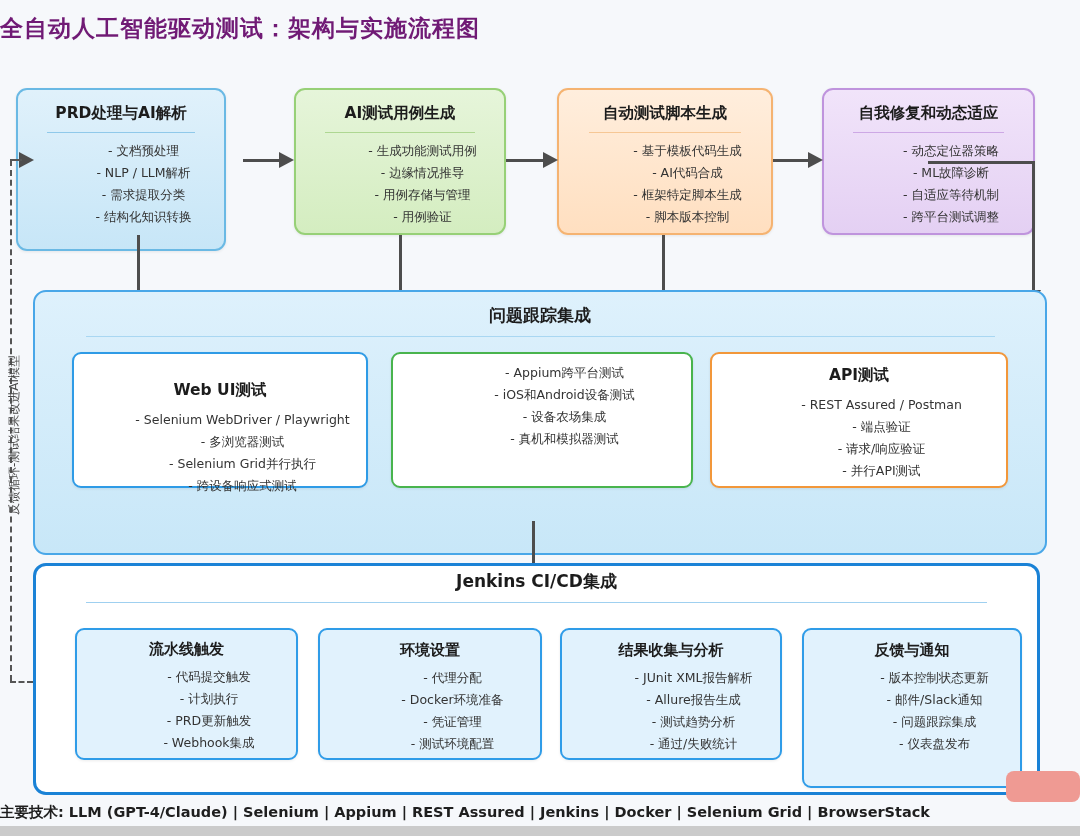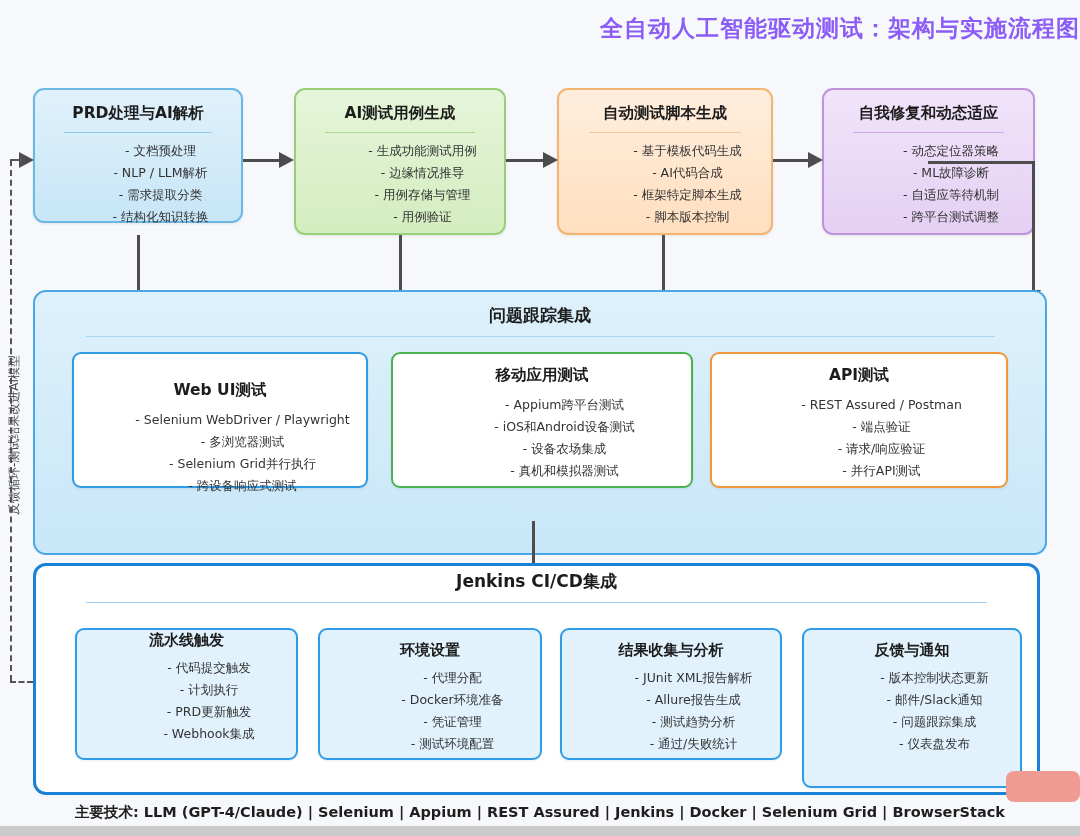--- a/index.html
+++ b/index.html
@@ -8,21 +8,21 @@
     background:#eef1f5;
   }
   #canvas{
     position:relative;
     width:1080px;height:836px;
     background:#f6f8fb;
     overflow:hidden;
   }
   .main-title{
     position:absolute;top:13px;left:0;width:1080px;
-    text-align:right;font-size:23px;font-weight:bold;color:#8b5cf6;
+    text-align:left;font-size:23px;font-weight:bold;color:#701a75;
     letter-spacing:1px;
   }
   
   .card{
     position:absolute;box-sizing:border-box;
     border-radius:11px;text-align:center;
     box-shadow:0 1px 3px rgba(0,0,0,0.08);
   }
   .card-title{font-weight:bold;font-size:15.5px;color:#1c1c1c;padding-top:13px;}
   .rule{height:1px;margin:8px auto 7px auto;width:72%;}
@@ -62,35 +62,35 @@
     border-top:15px solid #4d4d4d;}
   
   .dash-v{position:absolute;border-left:2px dashed #555;}
   .dash-h{position:absolute;border-top:2px dashed #555;}
   .feedback-label{
     position:absolute;left:-92px;top:427px;width:212px;height:16px;
     transform:rotate(-90deg);transform-origin:center;
     font-size:12px;color:#4a4a4a;text-align:center;white-space:nowrap;
   }
   .footer{
-    position:absolute;top:803px;left:0;width:1080px;text-align:center;
+    position:absolute;top:803px;left:0;width:1080px;
     font-size:14.5px;font-weight:bold;color:#1e1e1e;
   }
   .gray-band{position:absolute;left:0;top:826px;width:1080px;height:10px;background:#cbcbcb;}
   .watermark{position:absolute;left:1006px;top:771px;width:74px;height:31px;
     background:#ef9a93;border-radius:8px;}
 </style>
 </head>
 <body>
 
 <div id="canvas">
 
   <div class="main-title">全自动人工智能驱动测试：架构与实施流程图</div>
 
-  <div class="card c-blue" style="left:33px;top:88px;width:210px;height:135px">
+  <div class="card c-blue" style="left:16px;top:88px;width:210px;height:163px">
     <div class="card-title">PRD处理与AI解析</div>
     <div class="rule"></div>
     <div class="item">- 文档预处理</div>
     <div class="item">- NLP / LLM解析</div>
     <div class="item">- 需求提取分类</div>
     <div class="item">- 结构化知识转换</div>
   </div>
 
   <div class="card c-green" style="left:294px;top:88px;width:212px;height:147px">
     <div class="card-title">AI测试用例生成</div>
@@ -151,21 +151,20 @@
   <div class="card m-card m-blue" style="left:72px;top:352px;width:296px;height:136px">
     <div class="card-title" style="padding-top:26px">Web UI测试</div>
     <div style="height:8px"></div>
     <div class="item">- Selenium WebDriver / Playwright</div>
     <div class="item">- 多浏览器测试</div>
     <div class="item">- Selenium Grid并行执行</div>
     <div class="item">- 跨设备响应式测试</div>
   </div>
 
   <div class="card m-card m-green" style="left:391px;top:352px;width:302px;height:136px">
-    <div class="card-title" style="padding-top:11px">移动应用测试</div>
     <div style="height:8px"></div>
     <div class="item">- Appium跨平台测试</div>
     <div class="item">- iOS和Android设备测试</div>
     <div class="item">- 设备农场集成</div>
     <div class="item">- 真机和模拟器测试</div>
   </div>
 
   <div class="card m-card m-orange" style="left:710px;top:352px;width:298px;height:136px">
     <div class="card-title" style="padding-top:11px">API测试</div>
     <div style="height:8px"></div>
@@ -177,21 +176,21 @@
 
   <div class="vline" style="left:532px;top:521px;height:44px"></div>
   <div class="head-down" style="left:525px;top:563px"></div>
 
   <div class="section jenkins-bg" style="left:33px;top:563px;width:1007px;height:232px">
     <div class="section-title" style="padding-top:4px">Jenkins CI/CD集成</div>
     <div class="section-rule" style="background:#9fd0f0"></div>
   </div>
 
   <div class="card j-card" style="left:75px;top:628px;width:223px;height:132px">
-    <div class="card-title" style="padding-top:1px;font-size:15px">流水线触发</div>
+    <div class="card-title" style="padding-top:10px;font-size:15px">流水线触发</div>
     <div style="height:7px"></div>
     <div class="item">- 代码提交触发</div>
     <div class="item">- 计划执行</div>
     <div class="item">- PRD更新触发</div>
     <div class="item">- Webhook集成</div>
   </div>
 
   <div class="card j-card" style="left:318px;top:628px;width:224px;height:132px">
     <div class="card-title" style="padding-top:11px;font-size:15px">环境设置</div>
     <div style="height:7px"></div>

